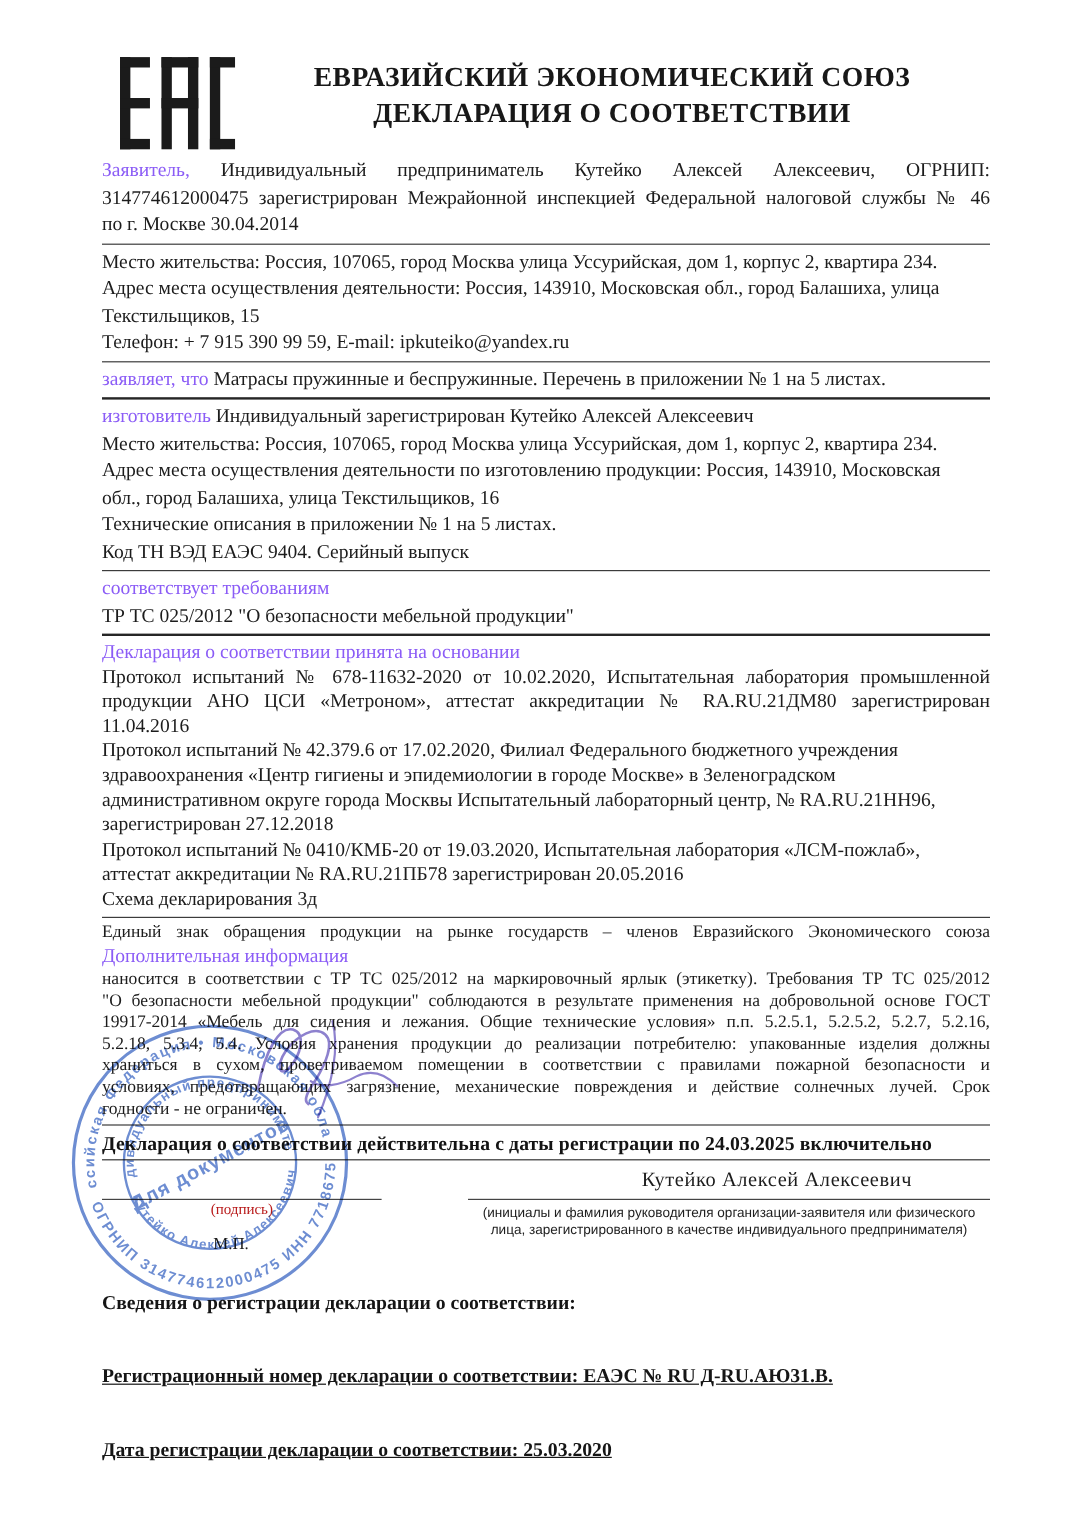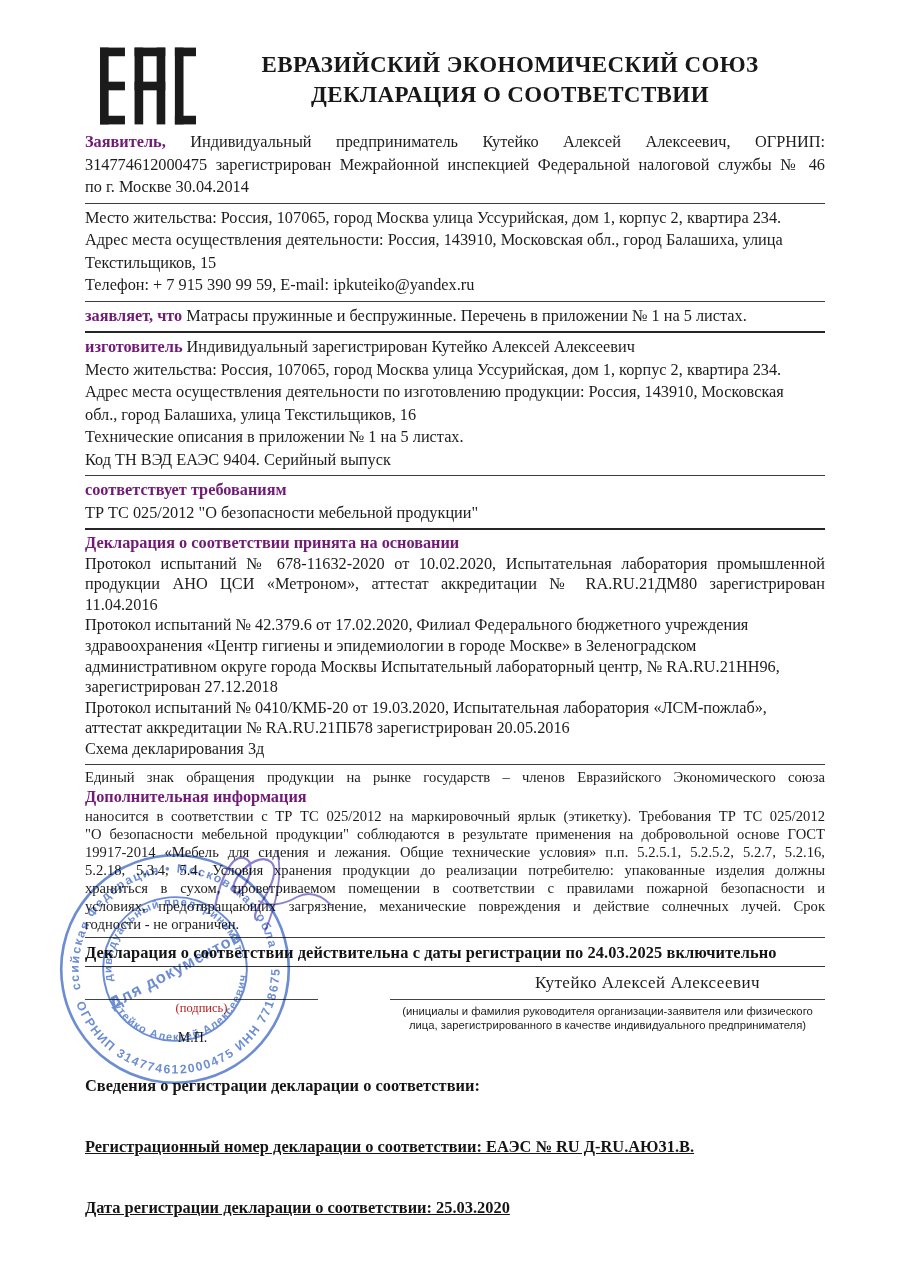--- a/index.html
+++ b/index.html
@@ -16,21 +16,21 @@
   .header{position:relative;height:128px;}
   .eac-logo{position:absolute;left:100px;top:46px;width:96px;height:80px;}
   .titles{position:absolute;left:160px;right:40px;top:50px;text-align:center;}
   .title-line{font-size:23px;font-weight:bold;letter-spacing:.4px;line-height:30px;color:#181818;}
 
   
   .sec{padding:3px 0 4px;border-bottom:1.5px solid #3c3c3c;}
   .sec.thick{border-bottom:2.5px solid #262626;}
   .ln{font-size:16.3px;line-height:22.5px;}
   .just{text-align:justify;text-align-last:justify;}
-  b.lbl{font-weight:bold;color:#701a75;}
+  b.lbl{font-weight:normal;color:#8b5cf6;}
   .basis .ln{line-height:20.6px;}
   .addl .ln{font-size:14.6px;line-height:18px;}
 
   .validity{
     padding:4px 0 2px;border-bottom:1.6px solid #333;
     font-size:16.4px;font-weight:bold;letter-spacing:.1px;line-height:22px;color:#141414;
   }
 
   
   .sigzone{position:relative;height:102px;}

